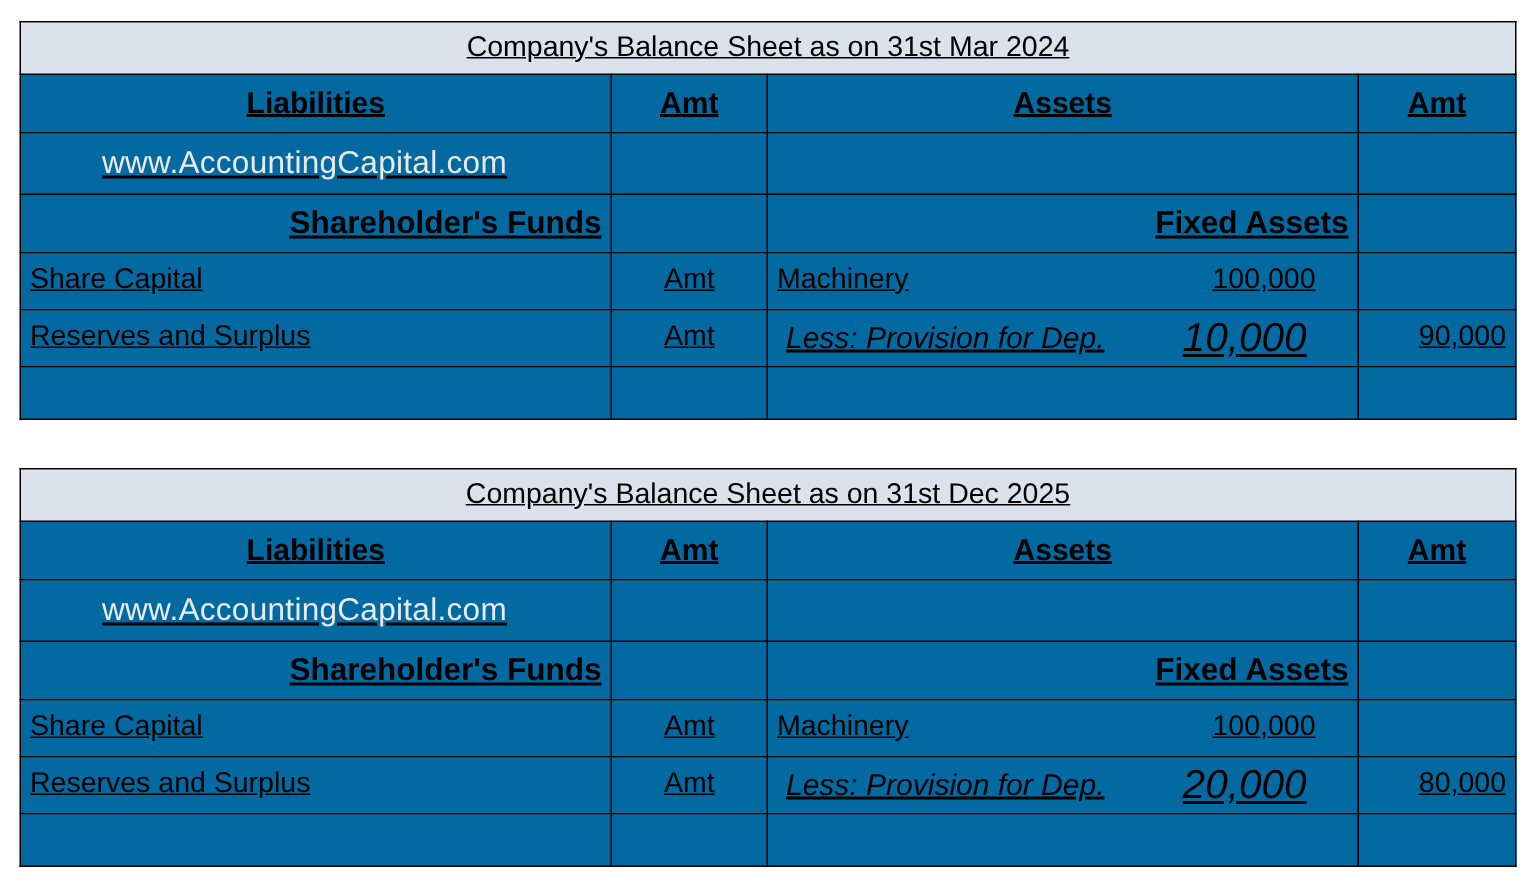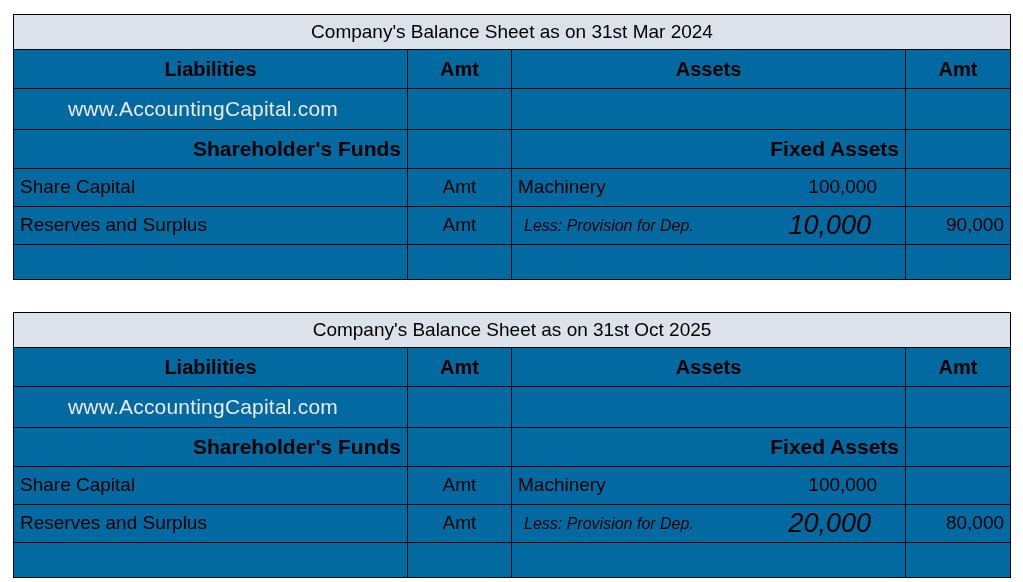--- a/index.html
+++ b/index.html
@@ -21,20 +21,21 @@
     width: 997px;
   }
   #balance-sheet-2024 { top: 14px; }
   #balance-sheet-2025 { top: 312px; }
 
   table.balance-sheet {
     width: 997px;
     border-collapse: collapse;
     table-layout: fixed;
     border: 1px solid #000000;
+    text-decoration: underline;
   }
   table.balance-sheet td {
     border: 1px solid #000000;
     padding: 0 6px;
     vertical-align: middle;
     font-size: 19px;
     line-height: 1.1;
     background: #0369a1;
   }
 
@@ -97,21 +98,21 @@
   }
   .split .lbl { white-space: nowrap; }
   .split .fig {
     white-space: nowrap;
     text-align: right;
     padding-right: 22px;
   }
   .italic-line .lbl,
   .italic-line .fig {
     font-style: italic;
-    font-size: 16px;
+    font-size: 20px;
   }
   .italic-line .lbl { padding-left: 6px; }
   .italic-line .fig { font-size: 27px; padding-right: 28px; text-align: center; }
 
   
   tr.blank-row td { height: 34px; }
 
   
   td.total-cell { border-bottom: 3px double #000000; }
 </style>
@@ -185,21 +186,21 @@
 <div class="sheet-wrap" id="balance-sheet-2025">
   <table class="balance-sheet">
     <colgroup>
       <col class="c-liab">
         <col class="c-amt1">
         <col class="c-asset">
         <col class="c-amt2">
     </colgroup>
     <tbody>
       <tr class="title-row">
-        <td colspan="4">Company's Balance Sheet as on 31st Oct 2025</td>
+        <td colspan="4">Company's Balance Sheet as on 31st Dec 2025</td>
       </tr>
       <tr class="head-row">
         <td>Liabilities</td>
         <td>Amt</td>
         <td>Assets</td>
         <td>Amt</td>
       </tr>
       <tr class="watermark-row">
         <td>
           <span class="watermark">www.AccountingCapital.com</span>

